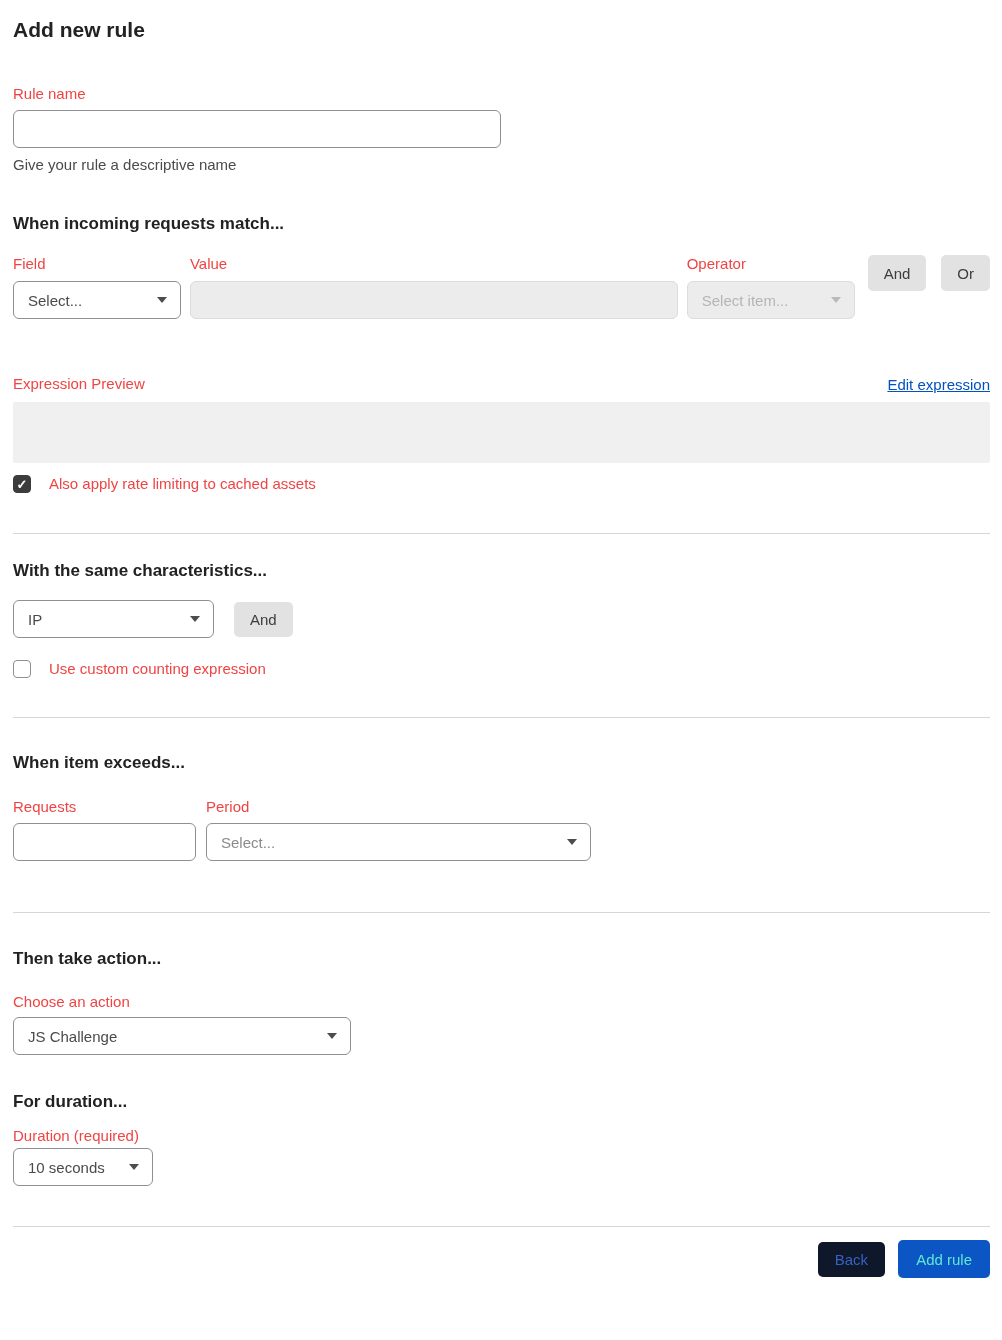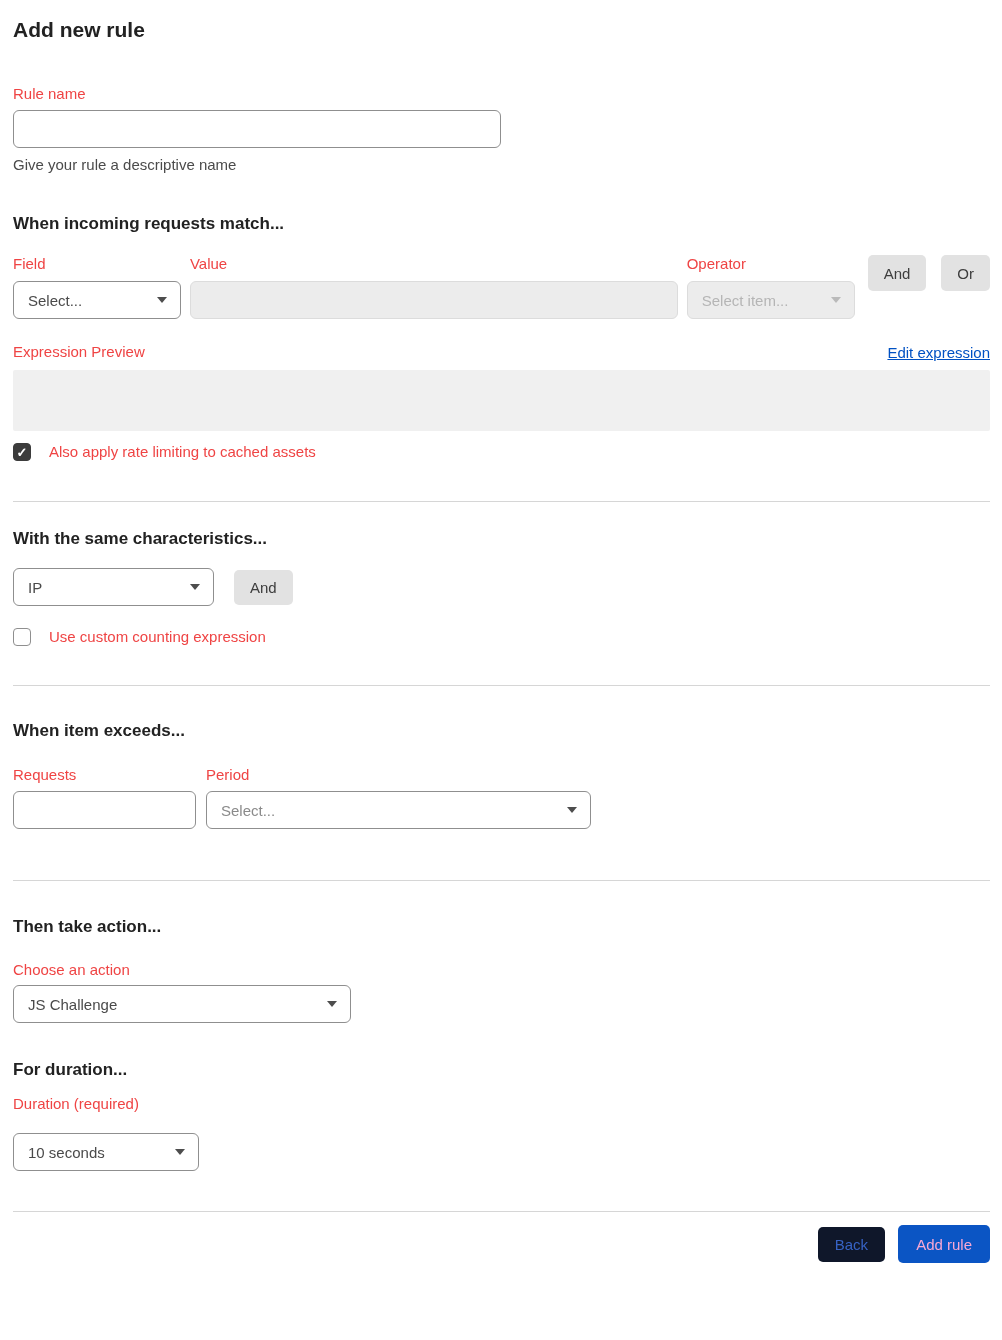--- a/index.html
+++ b/index.html
@@ -67,21 +67,21 @@
   .check-row .label { margin-left: 18px; cursor: default; }
 
   .footer { display: flex; justify-content: flex-end; align-items: center; padding-top: 13px; }
   .back-btn {
     background: #0f172a; border: none; border-radius: 5px;
     color: #3662c4; font-size: 15px; height: 35px; padding: 0 17px;
     font-family: inherit; cursor: pointer; margin-right: 13px;
   }
   .primary-btn {
     background: #0b55c4; border: none; border-radius: 5px;
-    color: #f9a8d4; font-size: 15px; height: 38px; padding: 8px 18px;
+    color: #5eead4; font-size: 15px; height: 38px; padding: 8px 18px;
     font-family: inherit; cursor: pointer;
   }
 </style>
 </head>
 <body>
 
 <div class="page">
 
   <h1 class="page-title">Add new rule</h1>
 
@@ -109,21 +109,21 @@
       <span class="label">Operator</span>
       <div class="select disabled">
         <span>Select item...</span>
         <span class="chev"></span>
       </div>
     </div>
     <button class="gray-btn" style="margin-left:13px; margin-bottom:1px;">And</button>
     <button class="gray-btn" style="margin-left:15px; margin-bottom:1px;">Or</button>
   </div>
 
-  <div style="margin-top:24px; display:flex; justify-content:space-between; align-items:flex-end;">
+  <div style="margin-top:56px; display:flex; justify-content:space-between; align-items:flex-end;">
     <span class="label">Expression Preview</span>
     <a class="link">Edit expression</a>
   </div>
   <div class="preview-box"></div>
 
   <div class="check-row" style="margin-top:12px;">
     <div class="checkbox checked">
       <span class="tick">✓</span>
     </div>
     <span class="label">Also apply rate limiting to cached assets</span>
@@ -167,21 +167,21 @@
 
   <h2 class="section-h" style="margin-top:35px;">Then take action...</h2>
   <label class="label" style="margin-top:24px;">Choose an action</label>
   <div class="select" style="width:338px; margin-top:6px;">
     <span>JS Challenge</span>
     <span class="chev"></span>
   </div>
 
   <h2 class="section-h" style="margin-top:36px;">For duration...</h2>
   <label class="label" style="margin-top:15px;">Duration (required)</label>
-  <div class="select" style="width:186px; margin-top:20px;">
+  <div class="select" style="width:140px; margin-top:3px;">
     <span>10 seconds</span>
     <span class="chev"></span>
   </div>
 
   <hr class="divider" style="margin-top:40px;">
 
   <div class="footer">
     <button class="back-btn">Back</button>
     <button class="primary-btn">Add rule</button>
   </div>

